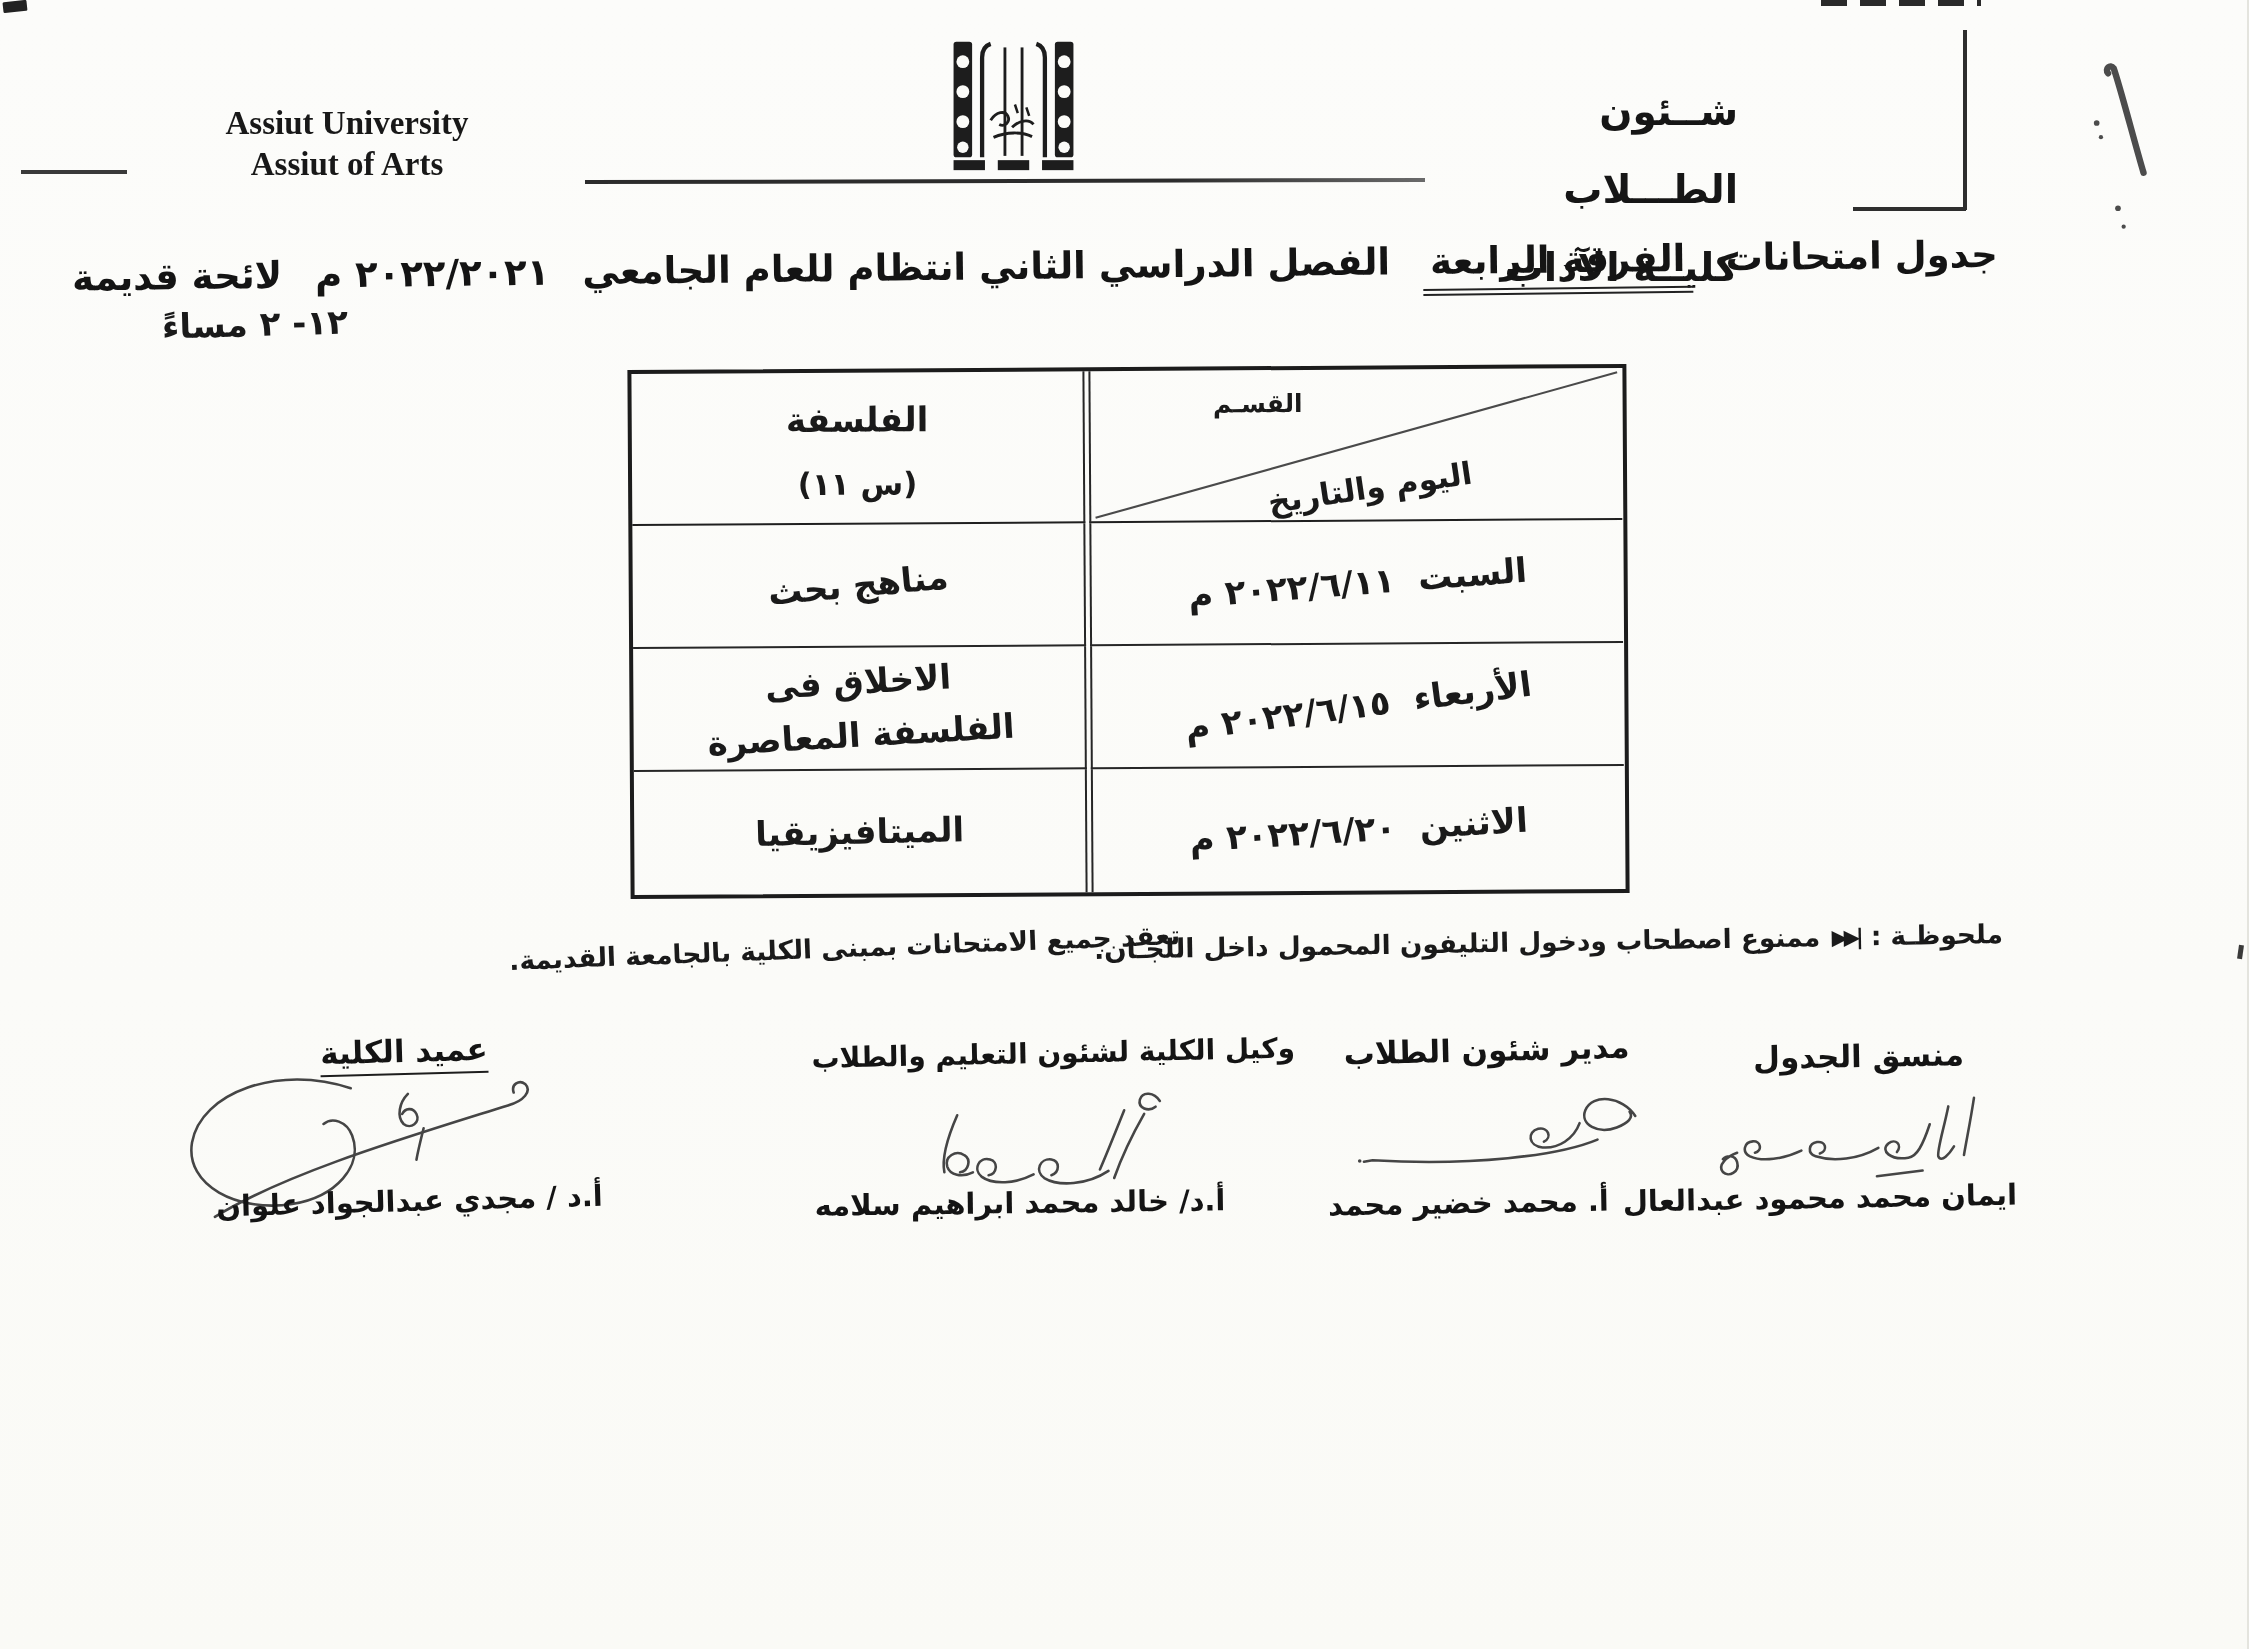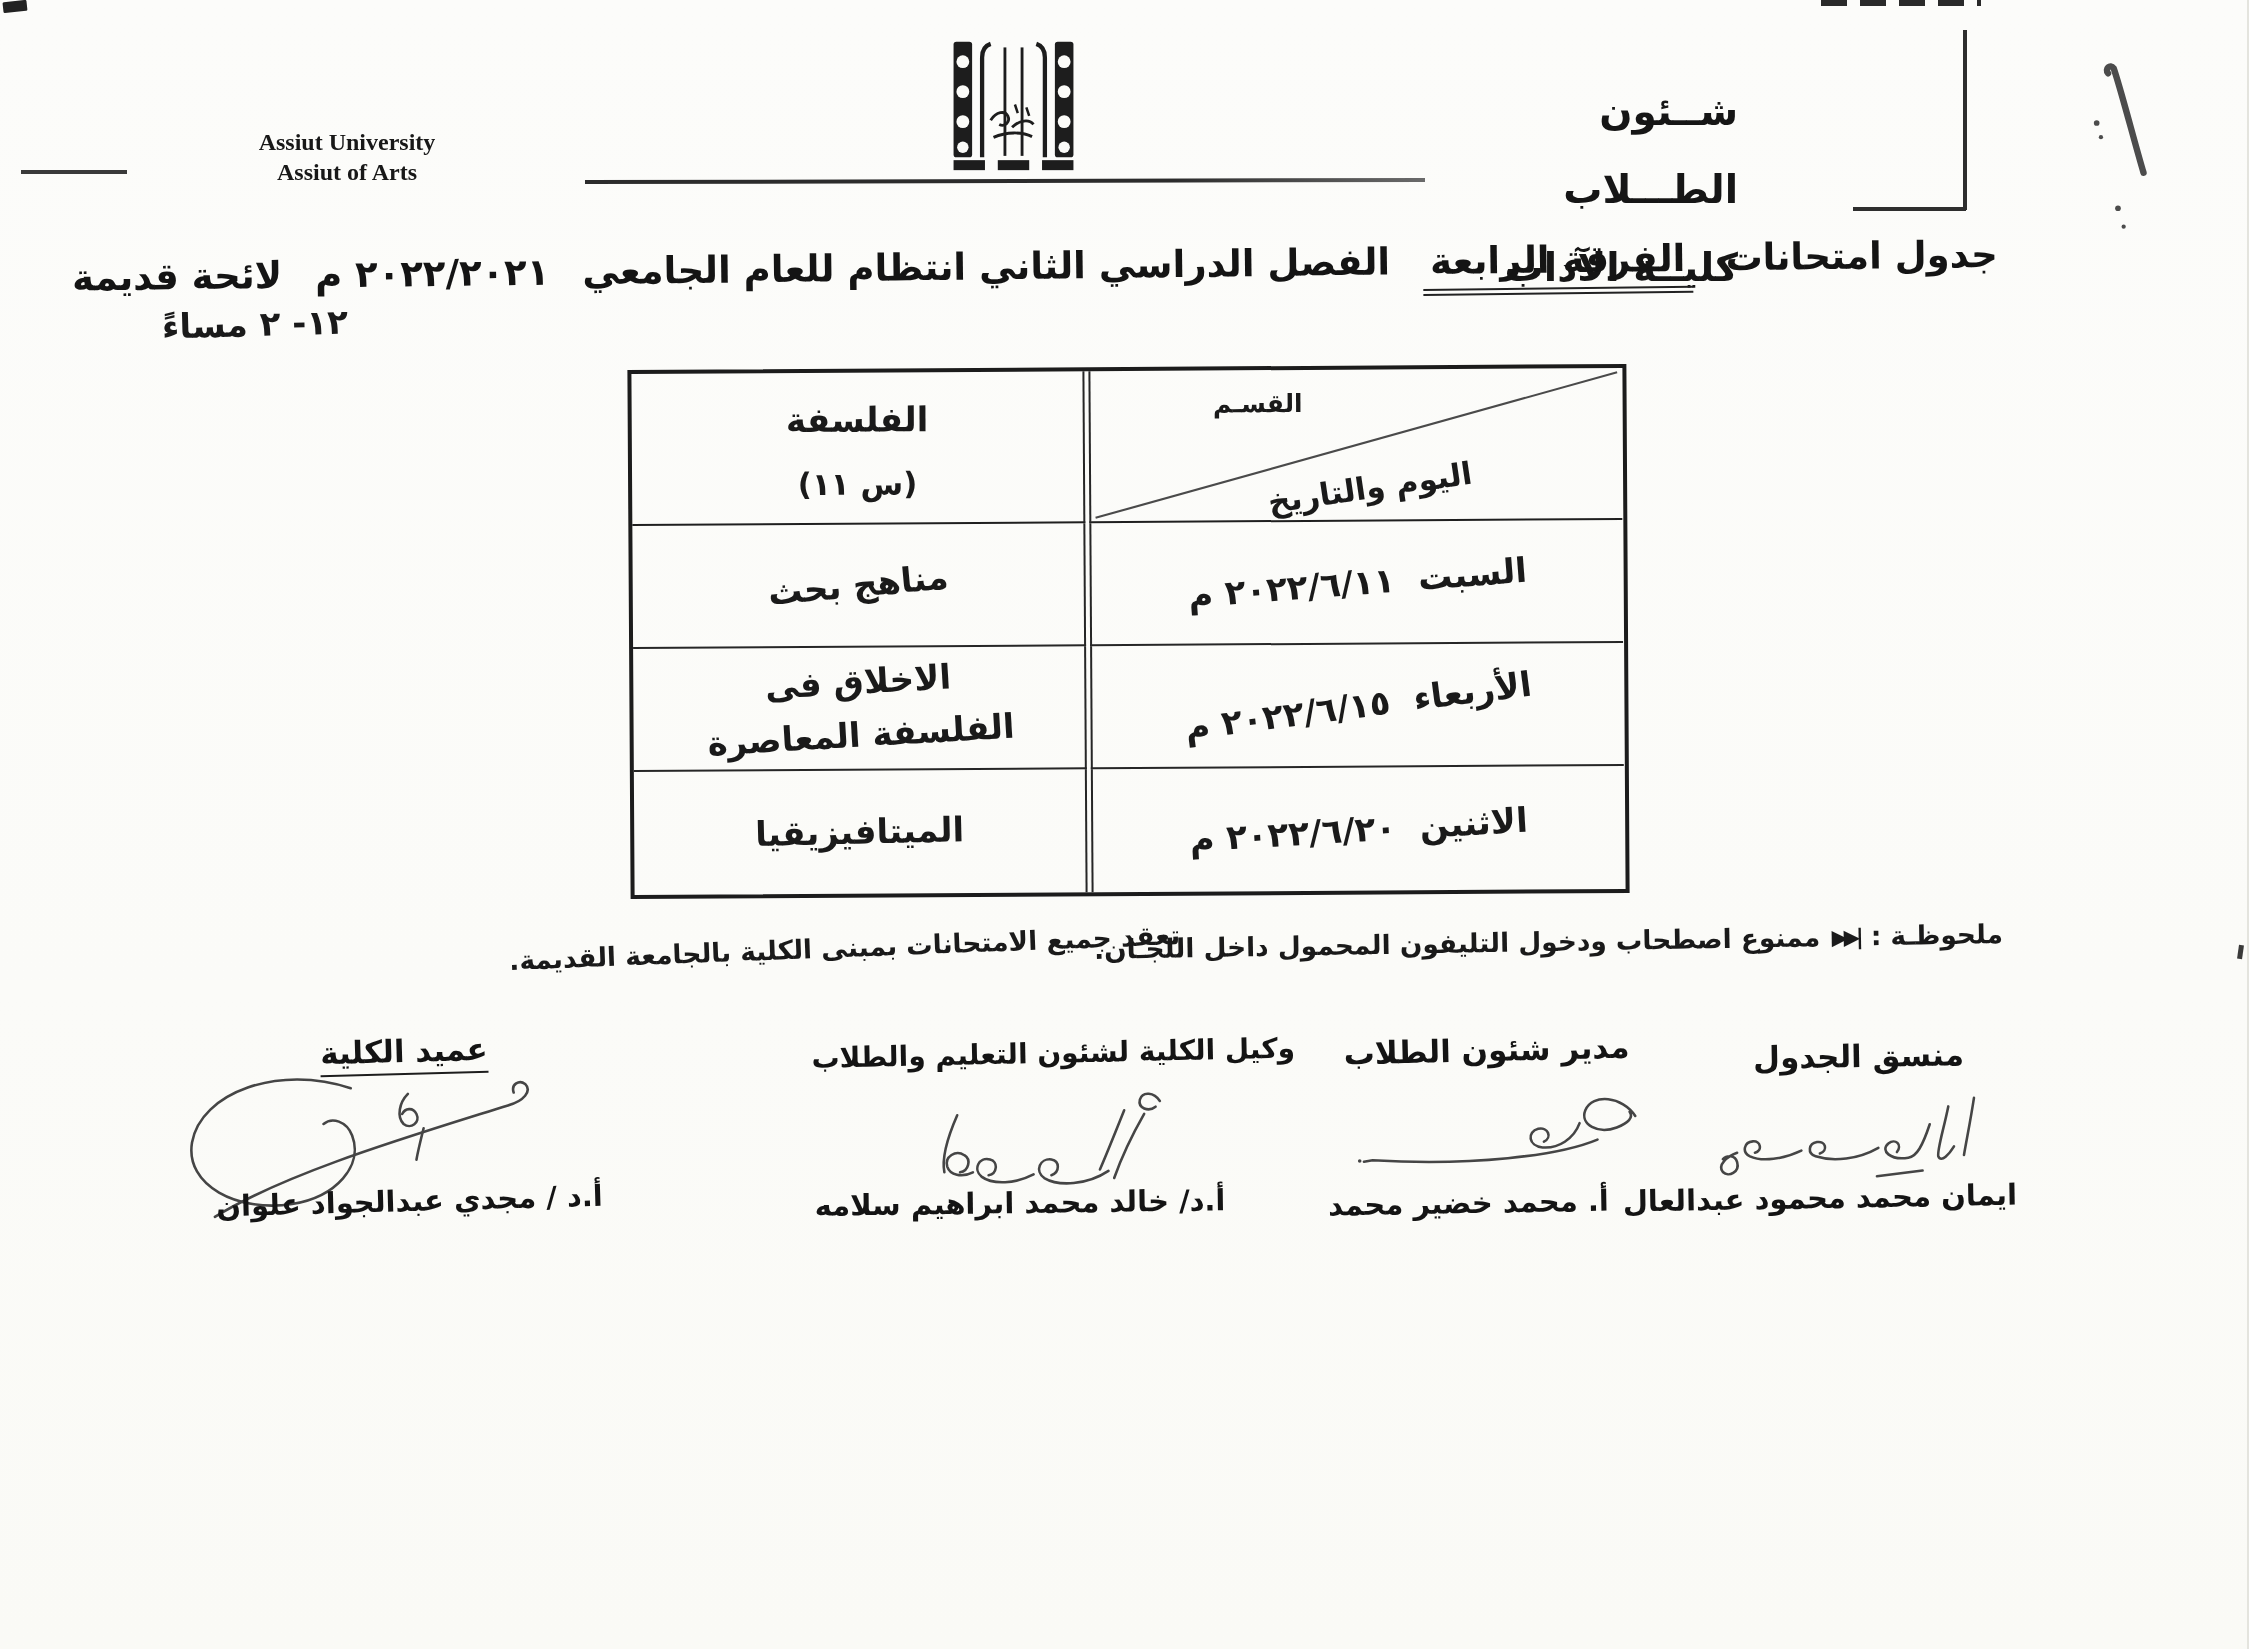--- a/index.html
+++ b/index.html
@@ -12,22 +12,22 @@
 
   
   .artifact-topleft { left:2.9px; top:1.4px; width:24px; height:11.4px; background:#222; border-radius:1.4px; transform:rotate(-6deg); }
   .artifact-topstrip { left:1821px; top:0; width:160px; height:6.4px;
     background:repeating-linear-gradient(90deg,#2a2a2a 0 26px, transparent 26px 39px); }
   .edge-right-line { right:0.7px; top:0; width:2.1px; height:1650px; background:#e4e4de; }
   .edge-right-tick { left:2238px; top:945px; width:5px; height:14.3px; background:#3a3a3a; transform:rotate(8deg); }
   .left-short-line { left:21.4px; top:170px; width:106px; height:3.6px; background:#3a3a3a; }
 
   
-  .en-header { left:204px; top:127px; width:286px; text-align:center;
-    font-family:"Liberation Serif", serif; font-weight:bold; font-size:24px; line-height:1.25; color:#181818; }
+  .en-header { left:204px; top:103px; width:286px; text-align:center;
+    font-family:"Liberation Serif", serif; font-weight:bold; font-size:33px; line-height:1.25; color:#181818; }
   .header-line { left:585px; top:179px; width:840px; height:3.6px;
     background:linear-gradient(90deg,#2c2c2c 0%,#2c2c2c 70%,#6a6a6a 100%); transform:rotate(-0.15deg); }
   .ar-header { left:1438px; top:73px; width:300px; direction:rtl; text-align:right;
     font-weight:bold; font-size:39px; line-height:2.0; color:#161616; }
   .corner-bracket-v { left:1963px; top:30px; width:3.6px; height:180px; background:#2e2e2e; }
   .corner-bracket-h { left:1853px; top:207px; width:113px; height:3.6px; background:#2e2e2e; }
   .pen-mark { left:2091px; top:57px; }
 
   
   .title-row { right:252px; top:233px; direction:rtl; display:flex; align-items:baseline; gap:33px;

